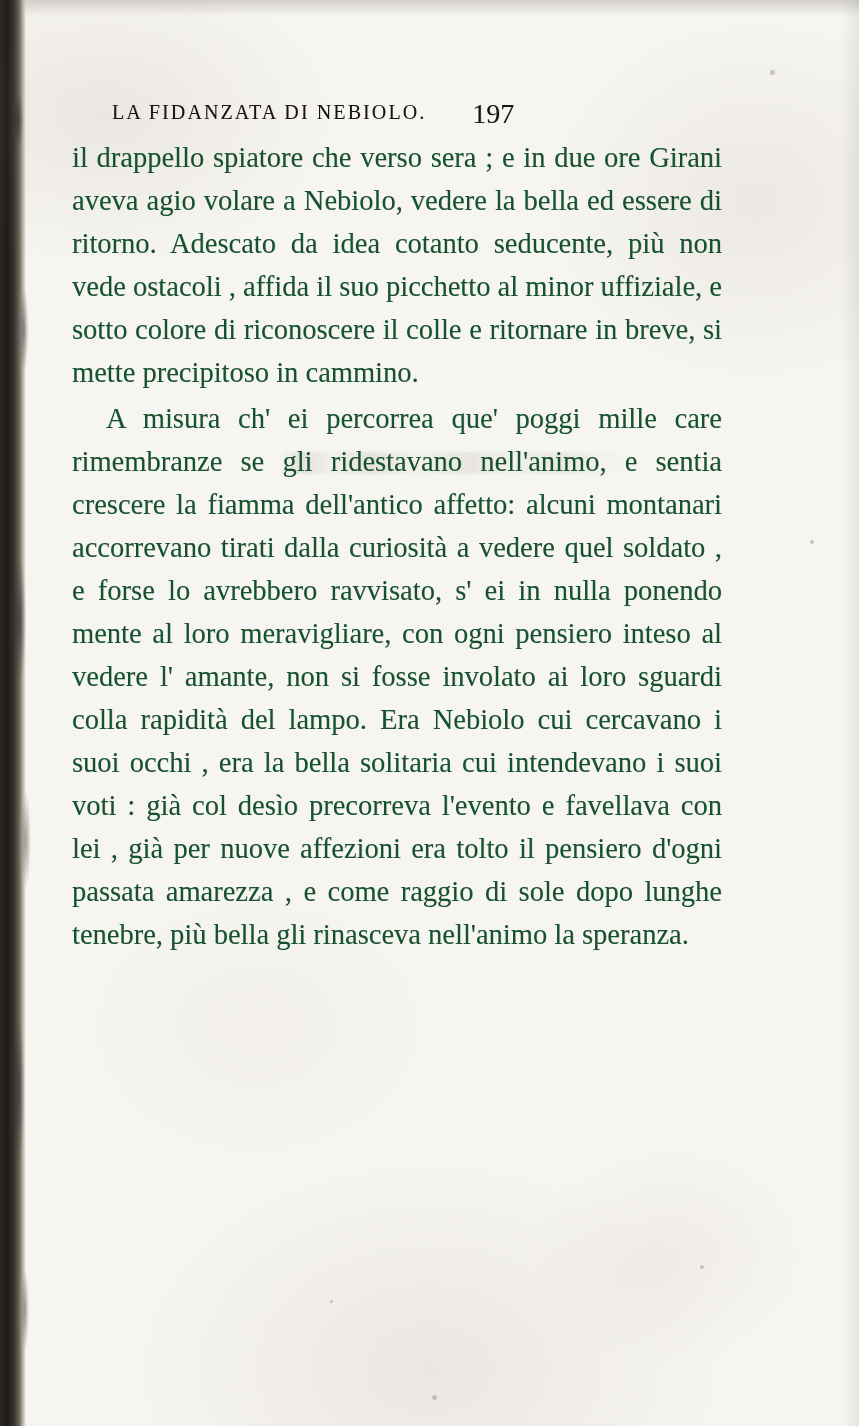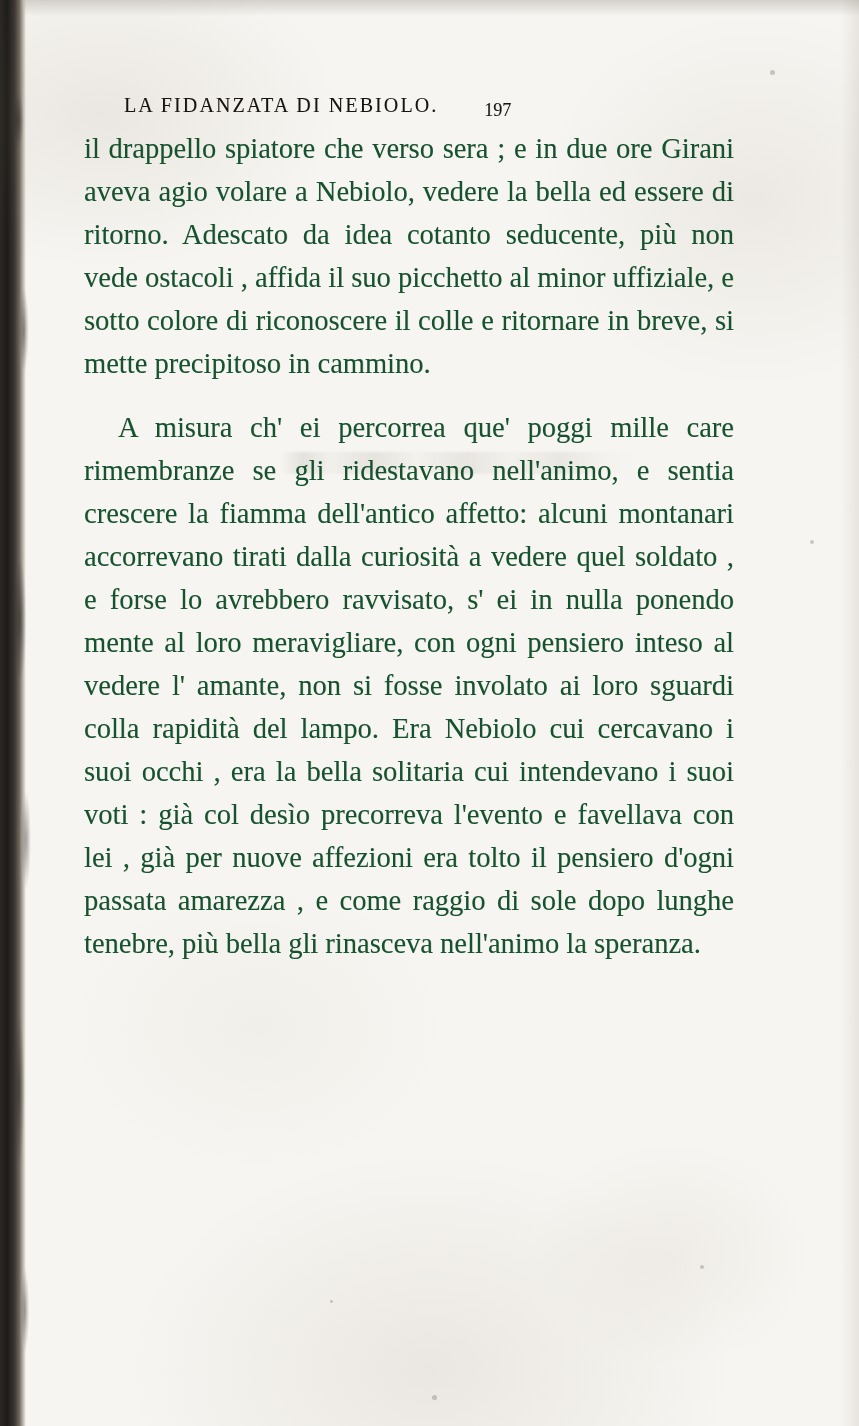--- a/index.html
+++ b/index.html
@@ -80,21 +80,21 @@
   .right-edge {
     position: absolute;
     right: 0; top: 0;
     width: 18px; height: 1426px;
     background: linear-gradient(to left, rgba(110,102,90,0.12), rgba(0,0,0,0));
     z-index: 2;
   }
 
   .text-block {
     position: absolute;
-    left: 84px;
+    left: 72px;
     top: 94px;
     width: 650px;
     z-index: 4;
     color: #14120f;
   }
 
   .running-head {
     display: flex;
     align-items: baseline;
     justify-content: flex-start;
@@ -103,38 +103,38 @@
     margin-left: 40px;
     margin-bottom: 10px;
     color: #17140f;
   }
   .running-head .rh-title {
     white-space: nowrap;
     font-variant: small-caps;
   }
   .running-head .rh-folio {
     margin-left: 46px;
-    font-size: 18px;
+    font-size: 28px;
     letter-spacing: 0px;
     position: relative;
     top: 4px;
   }
 
   p.body-par {
     margin: 0;
     font-size: 28.5px;
     line-height: 43px;
     text-align: justify;
     text-justify: inter-word;
     color: #14532d;
     -webkit-font-smoothing: none;
   }
   p.par-2 {
     text-indent: 34px;
-    margin-top: 21px;
+    margin-top: 3px;
   }
   p.body-par:last-child { text-align: justify; }
 
   
   p.body-par::after {
     content: "";
     display: inline-block;
     width: 100%;
   }
   p.no-stretch::after { display: none; }

